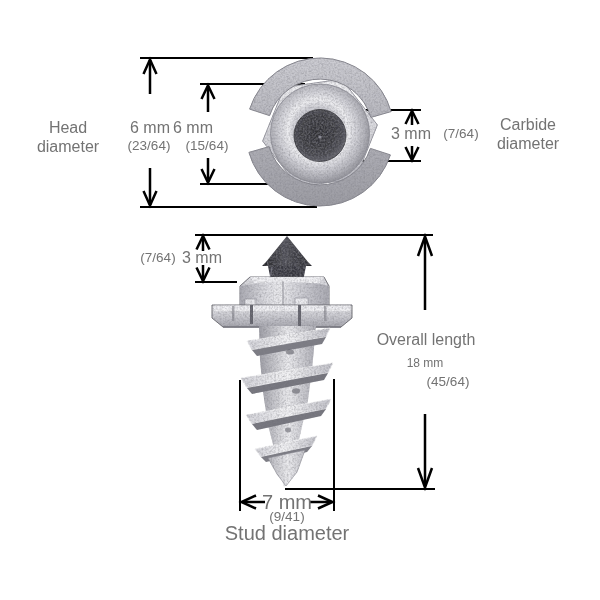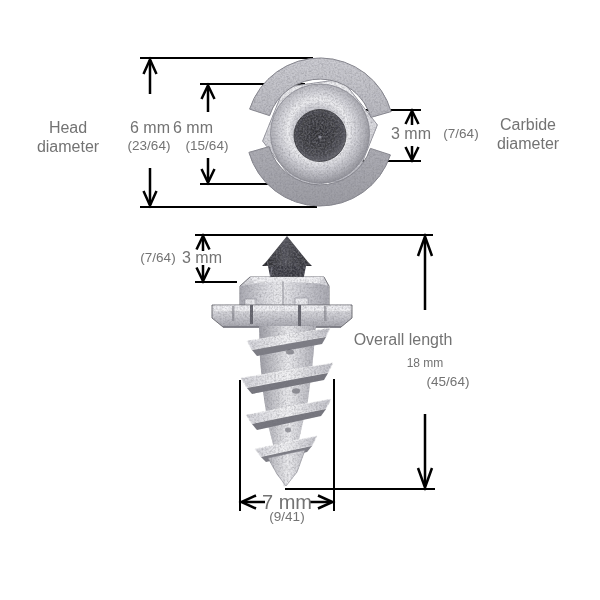--- a/index.html
+++ b/index.html
@@ -238,20 +238,21 @@
   <div class="lbl fs135" style="left:461px;top:134px">(7/64)</div>
 
   <div class="lbl fs16 two-line" style="left:528px;top:134px">
     <div>Carbide</div>
     <div>diameter</div>
   </div>
 
   <div class="lbl fs135" style="left:158px;top:258px">(7/64)</div>
   <div class="lbl fs16" style="left:202px;top:258px">3 mm</div>
 
-  <div class="lbl fs16" style="left:403px;top:340px">Overall length</div>
+  <div class="lbl fs16" style="left:426px;top:340px">Overall length</div>
   <div class="lbl fs15" style="left:425px;top:364px">18 mm</div>
   <div class="lbl fs135" style="left:448px;top:382px">(45/64)</div>
 
   <div class="lbl fs165" style="left:287px;top:502px">7 mm</div>
   <div class="lbl fs135" style="left:287px;top:517px">(9/41)</div>
+  <div class="lbl fs165" style="left:287px;top:533px">Stud diameter</div>
 
 </div>
 
 </body></html>

